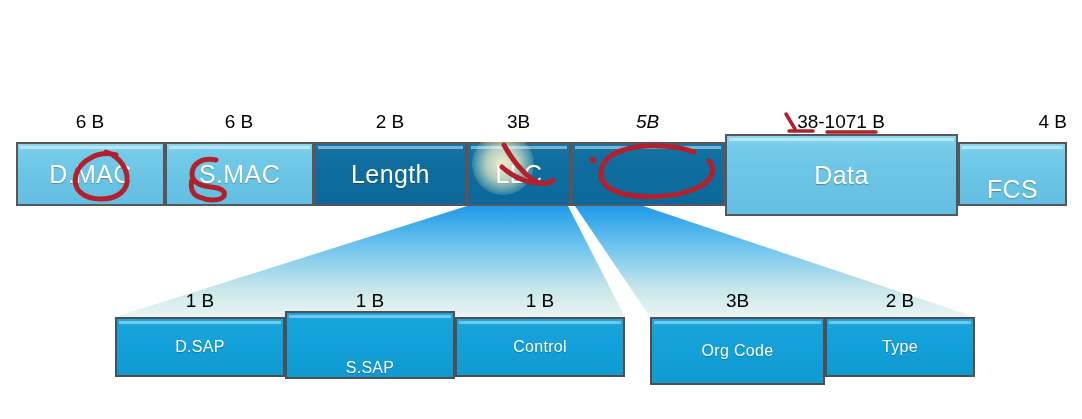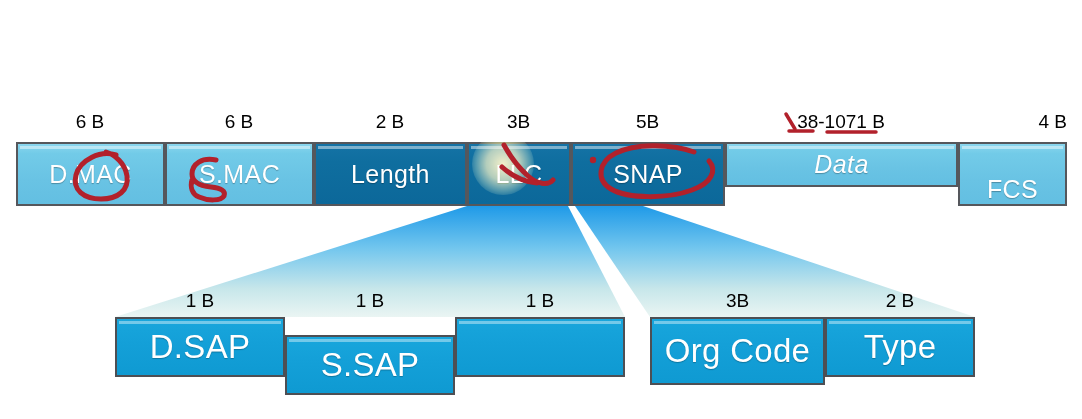--- a/index.html
+++ b/index.html
@@ -35,21 +35,21 @@
     position:absolute;top:2px;left:2px;right:2px;height:3px;
     background:rgba(255,255,255,.45);
   }
 
   
   .subcell{
     position:absolute;box-sizing:border-box;
     border:2px solid #4d4f54;
     background:linear-gradient(180deg,#18a6dc 0%,#14a0d8 40%,#0f9ad2 100%);
     display:flex;align-items:center;justify-content:center;
-    color:#ffffff;font-size:33px;letter-spacing:.3px;
+    color:#ffffff;font-size:16px;letter-spacing:.3px;
     text-shadow:0 1px 1px rgba(0,0,0,.25);
   }
   .subcell .hl{
     position:absolute;top:2px;left:2px;right:2px;height:3px;
     background:rgba(255,255,255,.40);
   }
 
   
   .svglayer{position:absolute;left:0;top:0;width:1082px;height:419px;pointer-events:none;}
 
@@ -62,21 +62,21 @@
 </style>
 </head>
 <body>
 
 <div id="stage">
 
   <div class="sizelbl" style="left:16px;  top:112px; width:148px;">6 B</div>
   <div class="sizelbl" style="left:165px; top:112px; width:148px;">6 B</div>
   <div class="sizelbl" style="left:314px; top:112px; width:152px;">2 B</div>
   <div class="sizelbl" style="left:467px; top:112px; width:103px;">3B</div>
-  <div class="sizelbl" style="left:571px; top:112px; width:153px;">5B</div>
+  <div class="sizelbl" style="left:571px; top:112px; width:153px;font-style:italic;">5B</div>
   <div class="sizelbl" style="left:725px; top:112px; width:232px;">38-1071 B</div>
   <div class="sizelbl" style="left:958px; top:112px; width:109px;text-align:right;">4 B</div>
 
   <svg class="svglayer" viewBox="0 0 1082 419">
     <defs>
       <linearGradient id="fgrad" x1="0" y1="0" x2="0" y2="1">
         <stop offset="0%" stop-color="#1f9ae8"></stop>
         <stop offset="38%" stop-color="#72c6ee"></stop>
         <stop offset="74%" stop-color="#c6e6ea"></stop>
         <stop offset="100%" stop-color="#eaf5f3"></stop>
@@ -105,45 +105,45 @@
   <div class="cell dark" style="left:314px; top:142px; width:153px; height:64px;text-align:center;">
     <span class="hl"></span>
     <span>Length</span>
   </div>
   <div class="cell dark" style="left:467px; top:142px; width:104px; height:64px;">
     <span class="hl"></span>
     <span>LLC</span>
   </div>
   <div class="cell dark" style="left:571px; top:142px; width:154px; height:64px;">
     <span class="hl"></span>
-    <span>SNAP</span>
   </div>
-  <div class="cell light" style="left:725px; top:142px; width:233px; height:45px;font-style:italic;">
+  <div class="cell light" style="left:725px; top:134px; width:233px; height:82px;">
     <span class="hl"></span>
     <span>Data</span>
   </div>
   <div class="cell light" style="left:958px; top:142px; width:109px; height:64px;align-items:flex-end;">
     <span class="hl"></span>
     <span>FCS</span>
   </div>
 
   <div class="sizelbl" style="left:115px; top:291px; width:170px;">1 B</div>
   <div class="sizelbl" style="left:285px; top:291px; width:170px;">1 B</div>
   <div class="sizelbl" style="left:455px; top:291px; width:170px;">1 B</div>
 
   <div class="subcell" style="left:115px; top:317px; width:170px; height:60px;">
     <span class="hl"></span>
     <span>D.SAP</span>
   </div>
-  <div class="subcell" style="left:285px; top:335px; width:170px; height:60px;">
+  <div class="subcell" style="left:285px; top:311px; width:170px; height:68px;align-items:flex-end;">
     <span class="hl"></span>
     <span>S.SAP</span>
   </div>
   <div class="subcell" style="left:455px; top:317px; width:170px; height:60px;">
     <span class="hl"></span>
+    <span>Control</span>
   </div>
 
   <div class="sizelbl" style="left:650px; top:291px; width:175px;">3B</div>
   <div class="sizelbl" style="left:825px; top:291px; width:150px;">2 B</div>
 
   <div class="subcell" style="left:650px; top:317px; width:175px; height:68px;">
     <span class="hl"></span>
     <span>Org Code</span>
   </div>
   <div class="subcell" style="left:825px; top:317px; width:150px; height:60px;">

